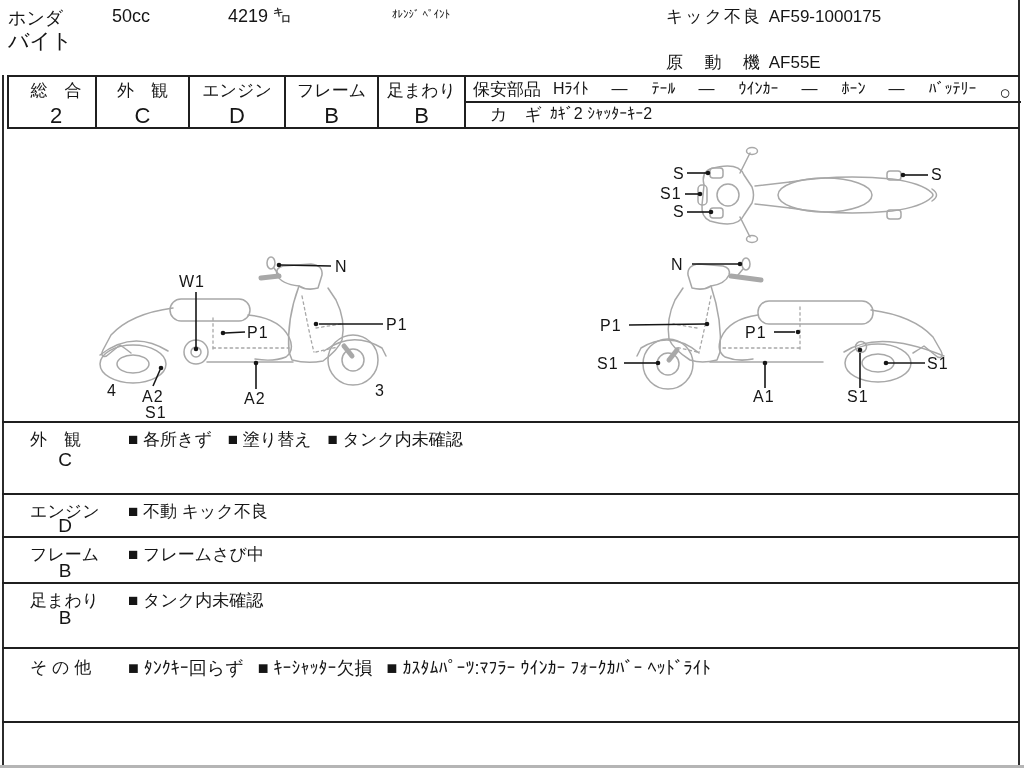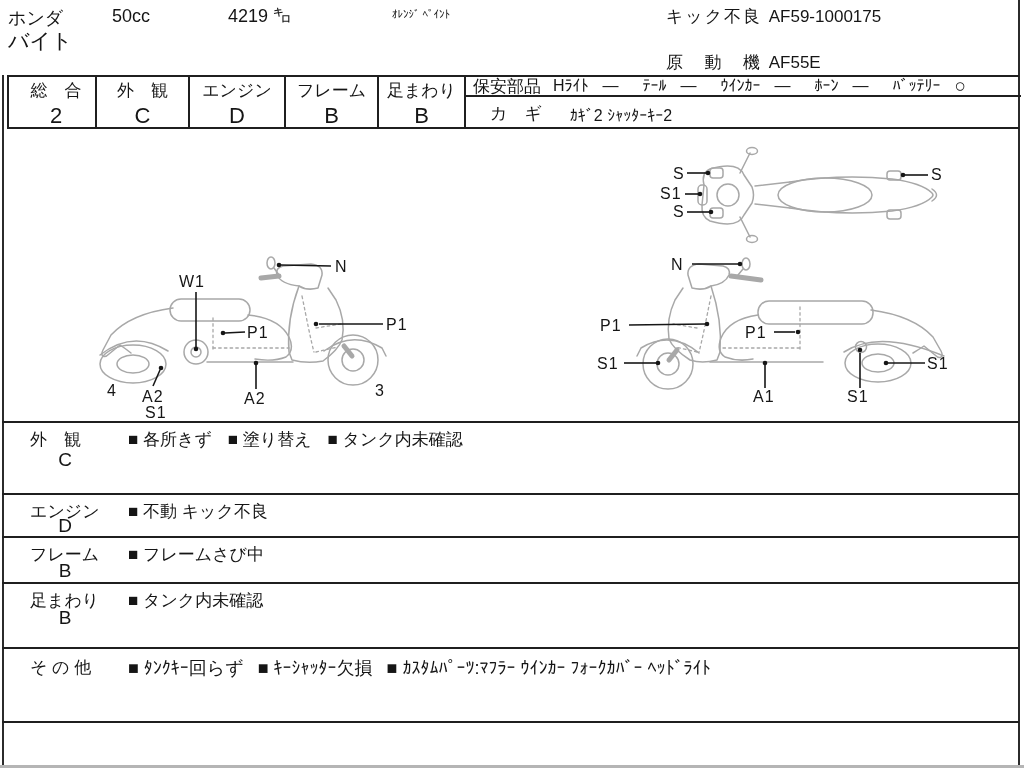--- a/index.html
+++ b/index.html
@@ -18,30 +18,30 @@
   .h-right-row .jlabel{display:inline-block;width:94px;text-align:justify;text-align-last:justify;}
   .h-right-row .jval{margin-left:4px;}
   
   .rtable{left:7px;top:75px;width:1012px;height:54px;border-top:2px solid #1f1f1f;
           border-bottom:2px solid #1f1f1f;border-left:2px solid #1f1f1f;box-sizing:border-box;}
   .rcell{position:absolute;top:0;height:50px;display:flex;flex-direction:column;align-items:center;box-sizing:border-box;}
   .rcell + .rcell{border-left:2px solid #1f1f1f;}
   .rlabel{font-size:17px;margin-top:2px;white-space:nowrap;}
   .rgrade{font-size:22px;margin-top:1px;}
   .spcell{position:absolute;top:0;left:455px;width:557px;height:50px;border-left:2px solid #1f1f1f;box-sizing:border-box;}
-  .sp-row1{position:absolute;left:0;top:0;width:100%;height:20px;border-bottom:2px solid #1f1f1f;
+  .sp-row1{position:absolute;left:0;top:0;width:100%;height:26px;border-bottom:2px solid #1f1f1f;
            box-sizing:border-box;display:flex;align-items:center;font-size:16px;white-space:nowrap;}
   .sp-label{margin-left:7px;font-size:17px;}
   .sp-items{display:flex;margin-left:12px;gap:24px;}
-  .sp-item{display:flex;gap:14px;align-items:center;}
+  .sp-item{display:flex;gap:23px;align-items:flex-end;}
   .sp-batt{font-size:19px;font-weight:bold;line-height:10px;}
-  .sp-row2{position:absolute;left:0;top:26px;width:100%;height:22px;display:flex;align-items:flex-end;
+  .sp-row2{position:absolute;left:0;top:26px;width:100%;height:22px;display:flex;align-items:center;
            font-size:17px;white-space:nowrap;}
   .key-label{margin-left:24px;}
-  .key-value{margin-left:28px;font-size:16px;}
+  .key-value{margin-left:8px;font-size:16px;}
   
   .hline{left:2px;width:1017px;height:0;border-top:2px solid #1f1f1f;}
   
   .c-row{left:0;width:1024px;}
   .c-label{position:absolute;left:30px;top:7px;font-size:17px;white-space:nowrap;}
   .c-grade{position:absolute;left:30px;top:28px;width:70px;text-align:center;font-size:19px;}
   .c-items{position:absolute;left:128px;top:7px;display:flex;gap:16px;font-size:17px;white-space:nowrap;align-items:center;}
   .c-items-hw{font-size:18px;gap:14px;}
   
   svg{position:absolute;overflow:visible;}

